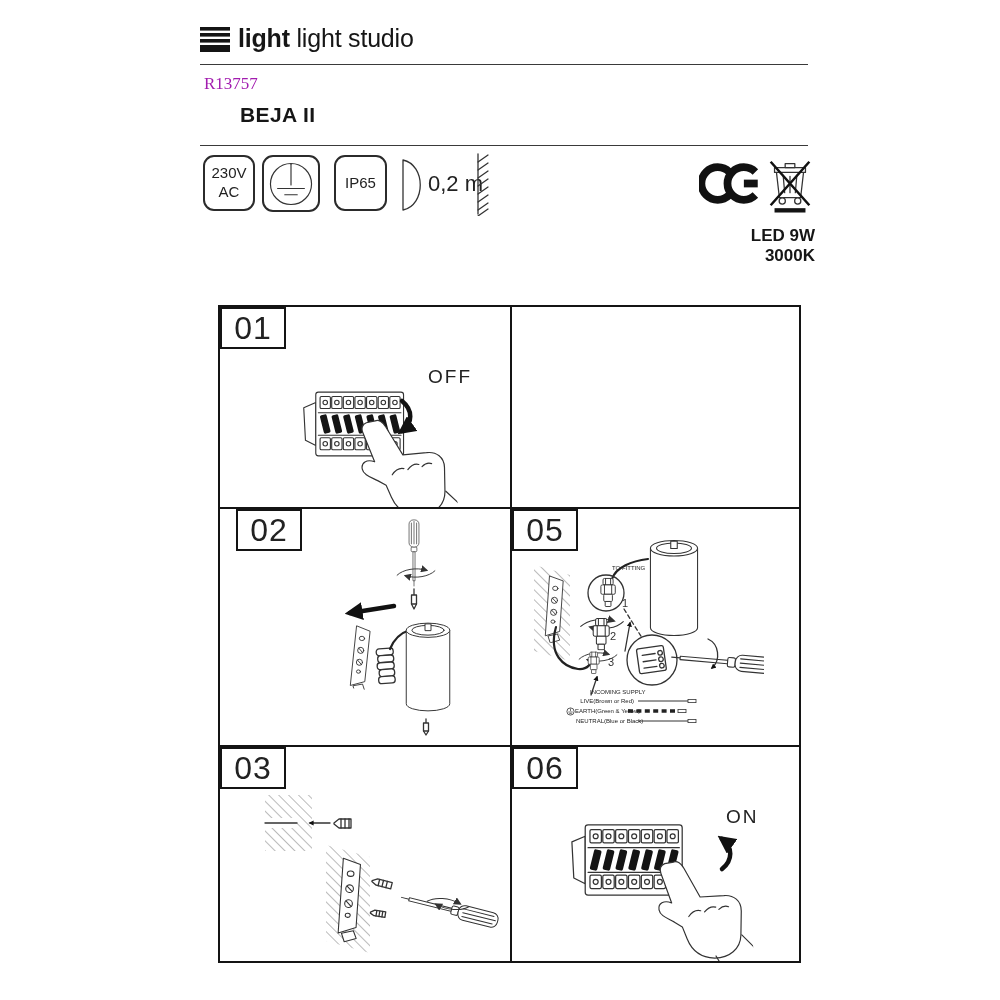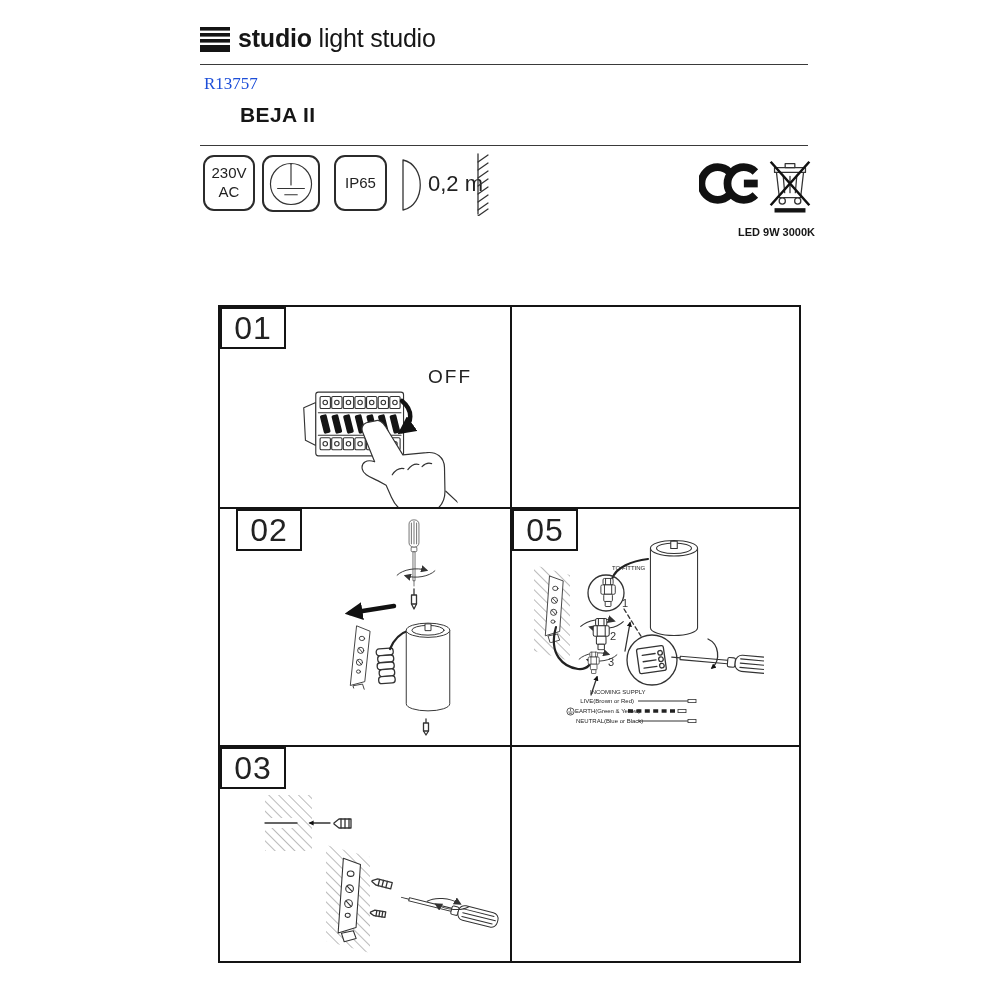--- a/index.html
+++ b/index.html
@@ -2,25 +2,25 @@
 <html><head>
 <meta charset="utf-8">
 <style>
   html,body{margin:0;padding:0;background:#fff;}
   body{width:1000px;height:1000px;position:relative;font-family:"Liberation Sans",sans-serif;color:#1a1a1a;}
   .abs{position:absolute;}
   
   .brand{left:238px;top:24px;font-size:25px;letter-spacing:-0.2px;color:#161616;}
   .brand b{font-weight:700;}
   .hr{height:0;border-top:1.6px solid #3a3a3a;left:200px;width:608px;}
-  .code{left:204px;top:74px;font-family:"Liberation Serif",serif;font-size:17px;color:#1d4ed8;}
+  .code{left:204px;top:74px;font-family:"Liberation Serif",serif;font-size:17px;color:#a21caf;}
   .pname{left:204px;top:103px;font-size:21px;font-weight:700;letter-spacing:0.4px;color:#161616;margin-left:36px;}
   
   .badge{border:2px solid #2b2b2b;border-radius:11px;background:#fff;display:flex;flex-direction:column;align-items:center;justify-content:center;font-size:15px;font-weight:500;color:#222;line-height:1.25;}
-  .led{left:700px;top:226px;width:115px;text-align:right;font-size:11px;font-weight:700;color:#161616;}
+  .led{left:700px;top:226px;width:115px;text-align:right;font-size:17px;font-weight:700;color:#161616;}
   
   .grid{left:218px;top:305px;width:583px;height:658px;border:2px solid #141414;box-sizing:border-box;background:#fff;}
   .vdiv{left:290px;top:0;width:2px;height:654px;background:#141414;}
   .hdiv{left:0;width:579px;height:2px;background:#141414;}
   .cell{overflow:hidden;}
   .cell>svg{position:absolute;left:0;top:0;}
   .num{left:0;top:0;width:62px;height:38px;border:2px solid #141414;background:#fff;display:flex;align-items:center;justify-content:center;font-size:32px;letter-spacing:1px;color:#222;z-index:3;position:absolute;}
   
   .ln{fill:none;stroke:#333;stroke-width:1.3;stroke-linecap:round;stroke-linejoin:round;}
   .ln2{fill:none;stroke:#222;stroke-width:2.2;stroke-linecap:round;}
@@ -195,21 +195,21 @@
     </symbol>
   </defs>
 </svg>
 
 <svg class="abs" style="left:200px;top:27px" width="32" height="26">
   <rect class="fl" x="0" y="0" width="30" height="3.6"></rect>
   <rect class="fl" x="0" y="6" width="30" height="3.6"></rect>
   <rect class="fl" x="0" y="12" width="30" height="3.6"></rect>
   <rect class="fl" x="0" y="18" width="30" height="7"></rect>
 </svg>
-<div class="abs brand"><b>studio</b><span> light studio</span></div>
+<div class="abs brand"><b>light</b><span> light studio</span></div>
 <div class="abs hr" style="top:64px"></div>
 <div class="abs code">R13757</div>
 <div class="abs pname">BEJA II</div>
 <div class="abs hr" style="top:145px"></div>
 
 <div class="abs badge" style="left:203px;top:155px;width:48px;height:52px">
   <span>230V</span>
   <span>AC</span>
 </div>
 <div class="abs badge" style="left:262px;top:155px;width:54px;height:53px">
@@ -398,13 +398,22 @@
         <path class="wh" d="M1,3 l4,-2.6 h11 v5.6 h-11 l-4,-2 z"></path>
         <path d="M7,0.5 v5.5 M10,0.5 v5.5 M13,0.5 v5.5"></path>
       </g>
       <g transform="translate(180,150) rotate(14) scale(0.78)">
           <use href="#drv" y="-13" width="132" height="26"></use>
         </g>
       <use href="#rot" x="204" y="148" width="48" height="18" transform="rotate(14 228 157)"></use>
     </svg>
   </div>
 
+  <div class="abs cell" style="left:292px;top:440px;width:287px;height:214px">
+    <div class="num">06</div>
+    <svg width="287" height="214" viewBox="0 0 287 214">
+      <use href="#brkon" x="58" y="72" width="116" height="82"></use>
+      <text class="steplabel" x="214" y="76">ON</text>
+      <path class="ba" d="M210,122 c11,-9 11,-22 0,-30" marker-end="url(#ahb)"></path>
+      <use href="#hand" x="135" y="110" width="100" height="118" transform="rotate(-10 185 169)"></use>
+    </svg>
+  </div>
 </div>
 
 </body></html>

